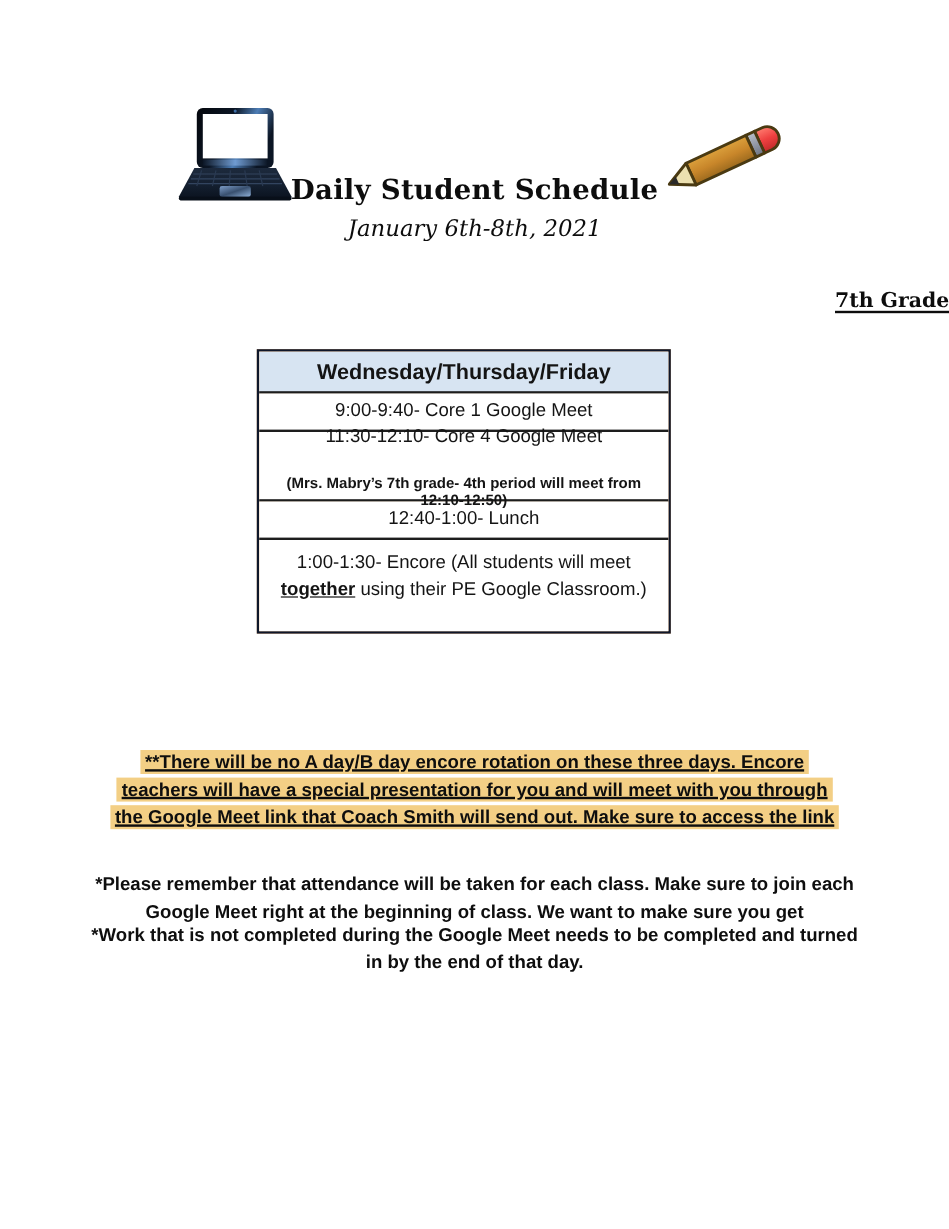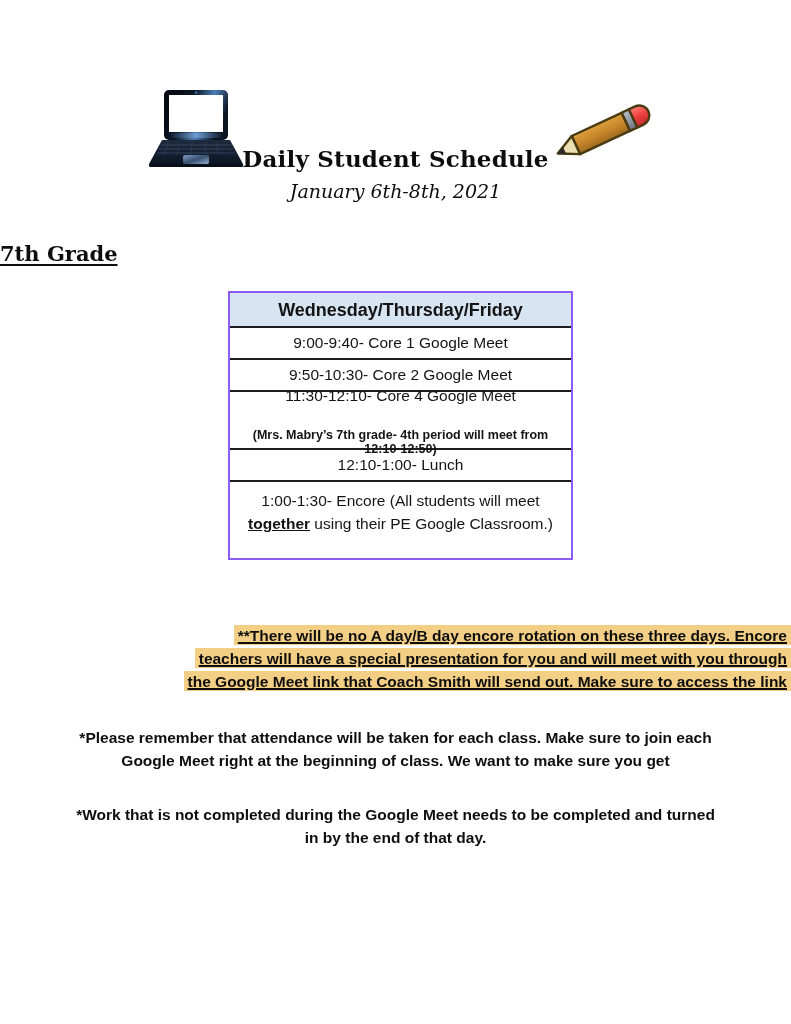--- a/index.html
+++ b/index.html
@@ -28,35 +28,35 @@
   }
   .doc-subtitle {
     position: absolute; top: 180px; left: 0; width: 100%;
     text-align: center;
     font-family: "DejaVu Serif", serif;
     font-style: italic;
     font-size: 19px;
   }
   .grade-heading {
     position: absolute; top: 241px; left: 0; width: 100%;
-    text-align: left;
+    text-align: right;
     font-family: "DejaVu Serif", serif;
     font-weight: bold;
-    font-size: 21px;
+    font-size: 17px;
     text-decoration: underline;
     text-decoration-thickness: 2px;
     text-underline-offset: 3px;
   }
 
   
   .sched-table {
-    position: absolute; left: 228px; top: 291px;
+    position: absolute; left: 214px; top: 291px;
     width: 345px;
     box-sizing: border-box;
-    border: 2px solid #8b5cf6;
+    border: 2px solid #0f172a;
     background: #fdba74;
   }
   .sched-row {
     box-sizing: border-box;
     border-bottom: 2px solid #1d1d1d;
     display: flex; flex-direction: column;
     align-items: center; justify-content: center;
     text-align: center;
     font-size: 15.5px;
     line-height: 20px;
@@ -84,21 +84,21 @@
     justify-content: flex-start;
     padding: 7px 12px 0 12px;
     line-height: 23px;
     display: block;
   }
   .emph { font-weight: bold; text-decoration: underline; }
 
   
   .hl-block {
     position: absolute; top: 624px; left: 0; width: 100%;
-    text-align: right;
+    text-align: center;
     font-weight: bold;
     font-size: 15.5px;
     line-height: 23px;
     color: #0e0e0e;
   }
   .hl-line > span {
     background: #f3cf85;
     text-decoration: underline;
     text-decoration-thickness: 1.5px;
     padding: 2px 4px 1px 4px;
@@ -107,21 +107,21 @@
   
   .note-block {
     position: absolute; left: 0; width: 100%;
     text-align: center;
     font-weight: bold;
     font-size: 15.5px;
     line-height: 22.5px;
     color: #0e0e0e;
   }
   .note-1 { top: 727px; }
-  .note-2 { top: 804px; }
+  .note-2 { top: 769px; }
 </style>
 </head>
 <body>
 
 <div class="page">
 
   <div class="laptop-wrap">
     <svg width="100" height="82" viewBox="0 0 100 82">
       <defs>
         <linearGradient id="lapFrame" x1="0" y1="0" x2="1" y2="0.35">
@@ -200,29 +200,26 @@
   <div class="doc-subtitle">January 6th-8th, 2021</div>
   <div class="grade-heading">7th Grade</div>
 
   <div class="sched-table">
     <div class="sched-row sched-header">
       <span>Wednesday/Thursday/Friday</span>
     </div>
     <div class="sched-row row-simple">
       <span>9:00-9:40- Core 1 Google Meet</span>
     </div>
-    <div class="sched-row row-simple">
-      <span>9:50-10:30- Core 2 Google Meet</span>
-    </div>
     <div class="sched-row row-core4">
       <span class="main-line">11:30-12:10- Core 4 Google Meet</span>
       <span class="row-note">(Mrs. Mabry’s 7th grade- 4th period will meet from 12:10-12:50)</span>
     </div>
     <div class="sched-row row-simple">
-      <span>12:10-1:00- Lunch</span>
+      <span>12:40-1:00- Lunch</span>
     </div>
     <div class="sched-row row-encore"><span>1:00-1:30- Encore (All students will meet </span><span class="emph">together</span><span> using their PE Google Classroom.)</span></div>
   </div>
 
   <div class="hl-block">
     <div class="hl-line"><span>**There will be no A day/B day encore rotation on these three days. Encore</span></div>
     <div class="hl-line"><span>teachers will have a special presentation for you and will meet with you through</span></div>
     <div class="hl-line"><span>the Google Meet link that Coach Smith will send out. Make sure to access the link</span></div>
   </div>
 

